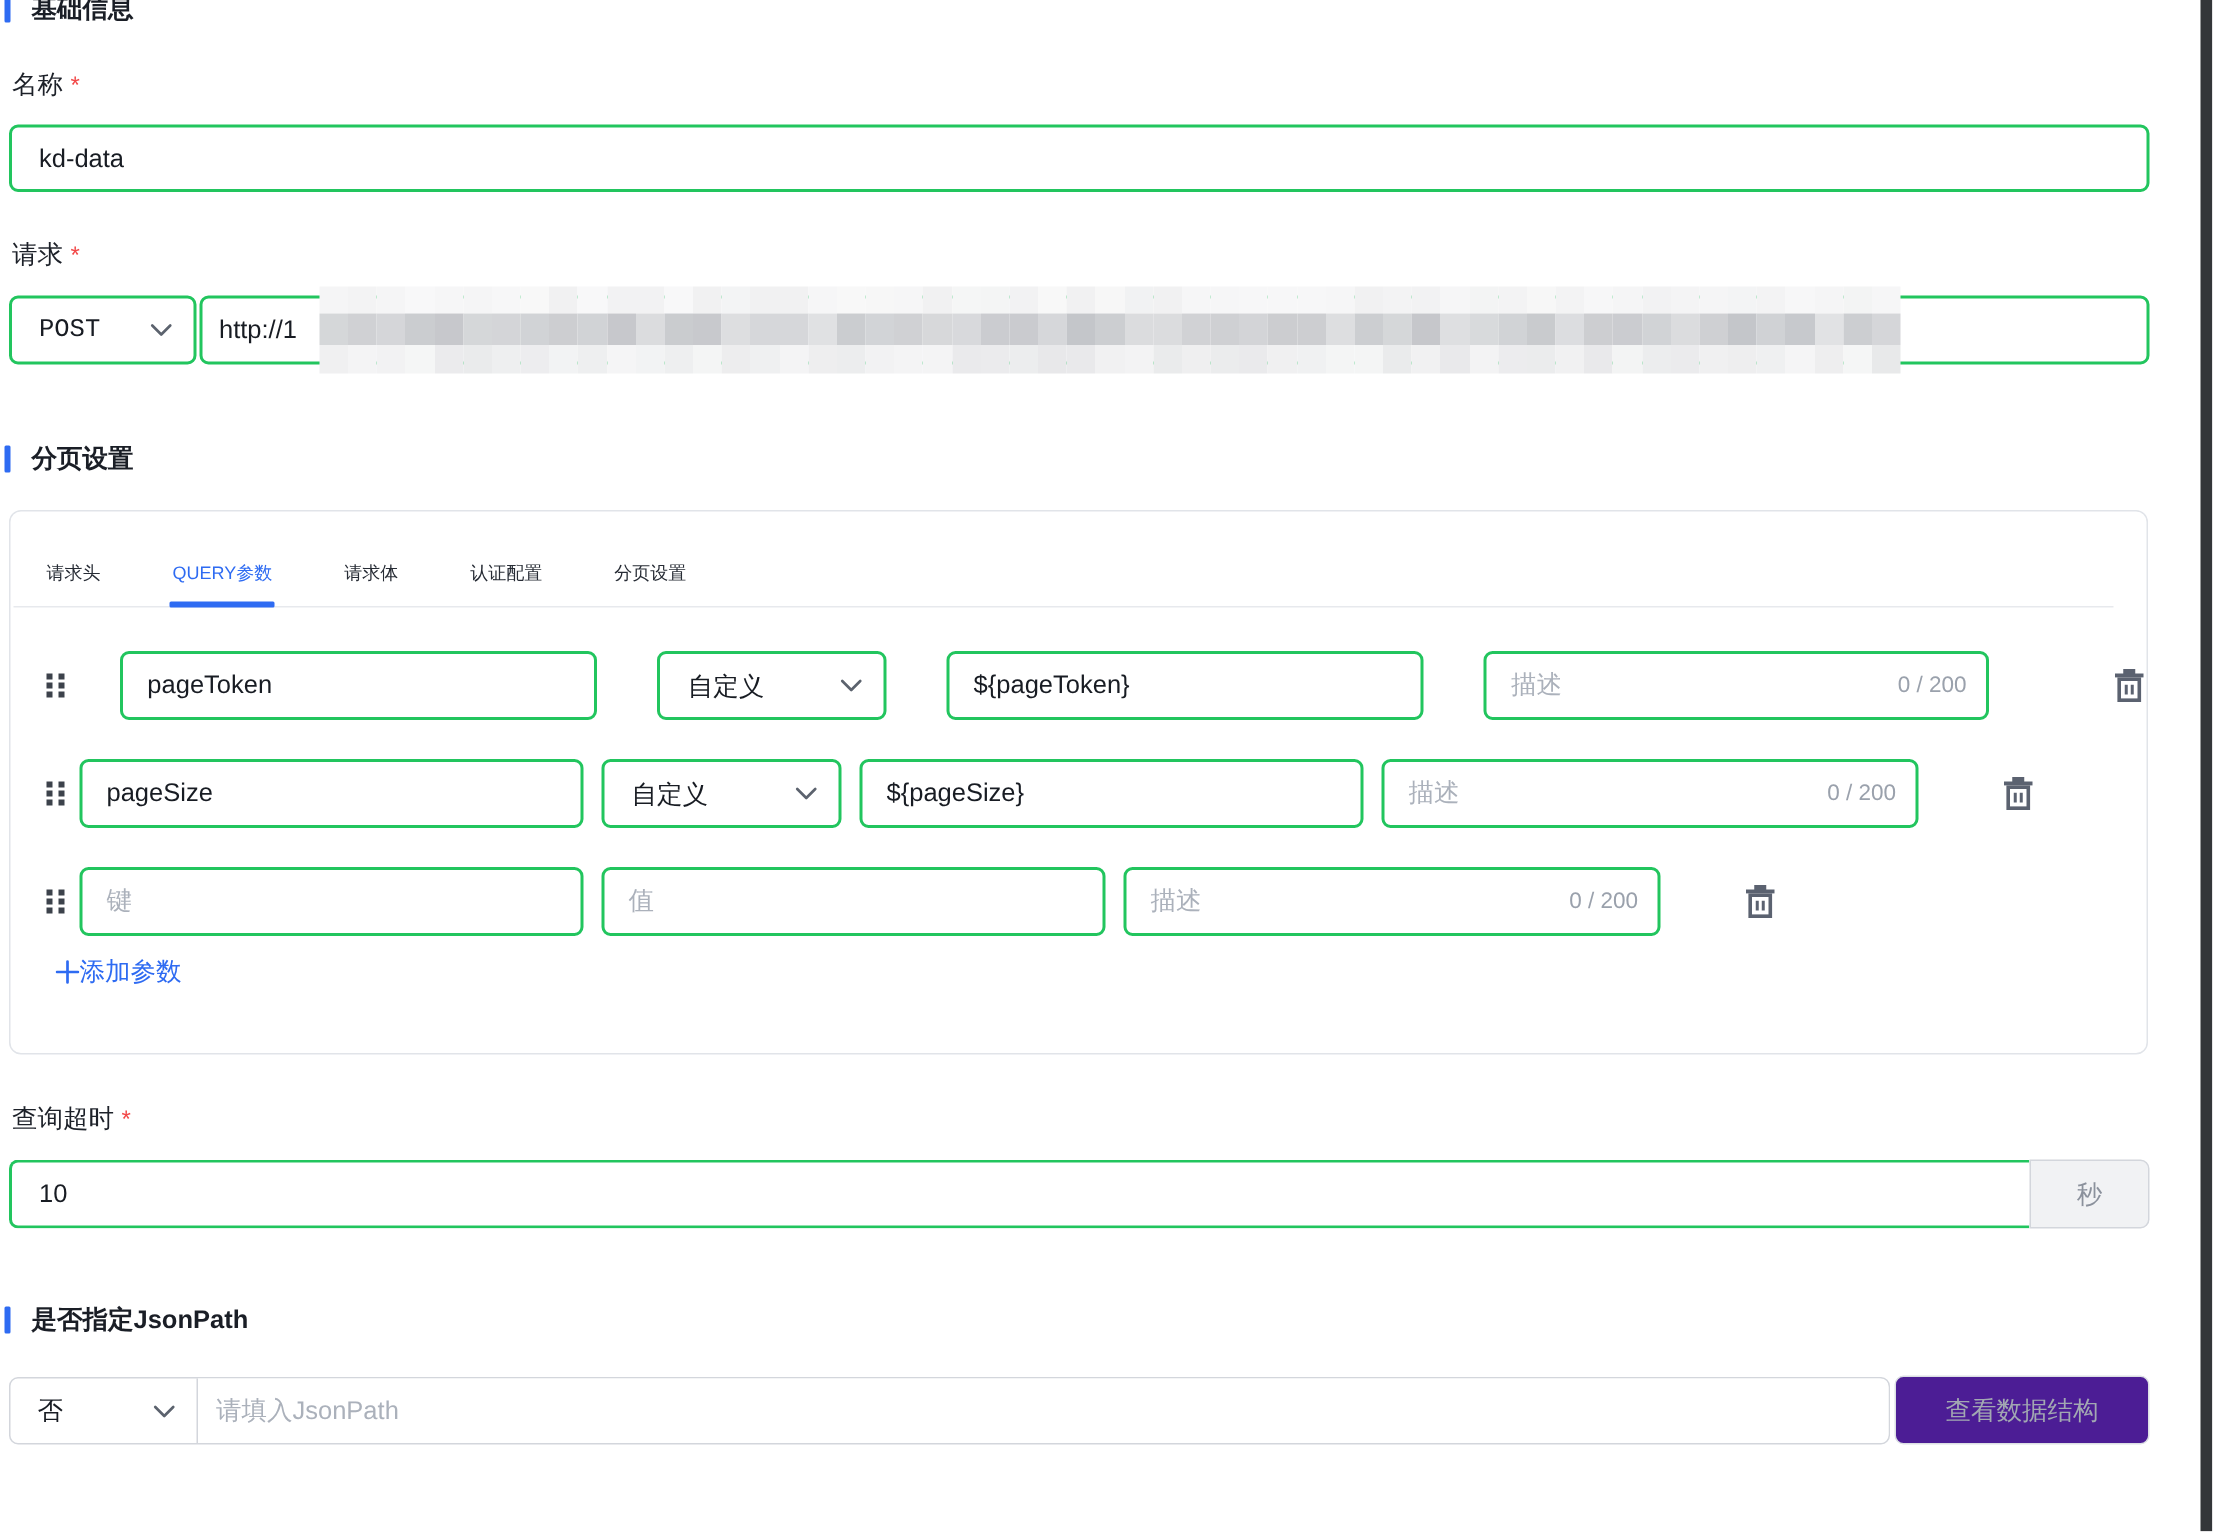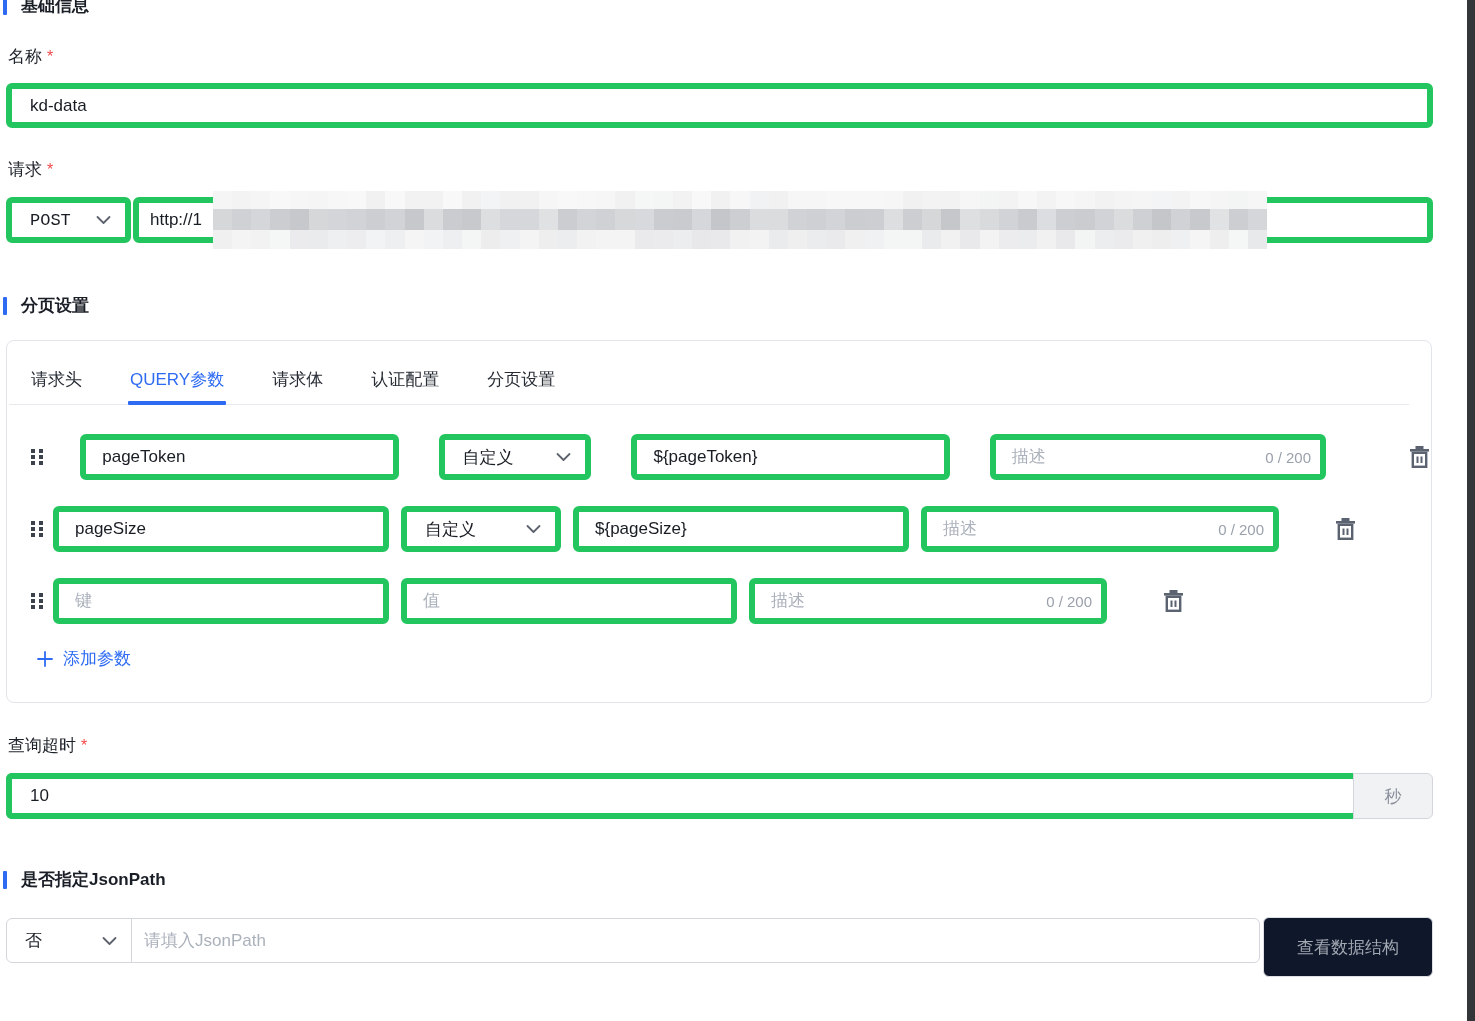--- a/index.html
+++ b/index.html
@@ -8,81 +8,81 @@
   .page { position:relative; width:1475px; height:1021px; overflow:hidden; background:#fff; }
 
   
   .sec-header { position:absolute; display:flex; align-items:center; }
   .sec-bar { width:4px; height:18px; background:#2e6bf2; margin-right:14px; border-radius:1px; }
   .sec-title { font-size:17px; font-weight:700; color:#1a1e26; }
 
   .field-label { position:absolute; font-size:17px; color:#1d2129; }
   .req { color:#f24848; margin-left:5px; font-size:16px; }
 
-  .tbox { border:6px solid #22c55e; border-radius:6px; background:#fff; font-size:17px; color:#181c23; }
+  .tbox { border:2px solid #22c55e; border-radius:6px; background:#fff; font-size:17px; color:#181c23; }
   input.tbox { outline:none; }
   input::placeholder { color:#abb1bb; }
 
   
   .sel { display:flex; align-items:center; justify-content:space-between; padding:0 14px 0 18px; cursor:pointer;font-family:Liberation Mono, monospace; }
   .sel .chev { flex:0 0 auto; }
 
   
   .name-input { position:absolute; left:6px; top:83px; width:1427px; height:45px; padding:0 18px; }
   .method-sel { position:absolute; left:6px; top:197px; width:125px; height:46px; }
   .url-input  { position:absolute; left:133px; top:197px; width:1300px; height:46px; padding:0 11px; }
   .url-redaction { position:absolute; left:213px; top:191px; width:1054px; height:58px; z-index:3;
     display:grid; grid-template-columns:repeat(55,1fr); grid-template-rows:18px 21px 19px; }
   .url-redaction i { display:block; }
 
   
   .panel { position:absolute; left:6px; top:340px; width:1426px; height:363px;
     border:1px solid #e1e4e9; border-radius:8px; background:#fff; }
   .tabs { display:flex; gap:48px; align-items:flex-end; margin:0 22px 0 2px;
     padding:20px 0 0 22px; height:64px; border-bottom:1px solid #e7e9ed; }
-  .tab { position:relative; font-size:17px; color:#272c35; padding-bottom:13px; cursor:pointer; }
+  .tab { position:relative; font-size:12px; color:#272c35; padding-bottom:13px; cursor:pointer; }
   .tab.active { color:#2e6bf2; }
   .tab.active::after { content:""; position:absolute; left:-2px; right:-2px; bottom:-1px;
     height:4px; background:#2e6bf2; border-radius:1px; }
 
   .prow { position:absolute; left:0; right:0; height:46px; display:flex; align-items:center; }
   .prow-0 { top:93px;gap:28px; } .prow-1 { top:165px; } .prow-2 { top:237px; }
   .drag-handle { margin-left:24px; width:13px; display:grid; grid-template-columns:repeat(2,4px);
     grid-auto-rows:4px; gap:2px 4px; cursor:grab; }
   .drag-handle i { background:#3c424b; display:block; }
   .k-input { margin-left:9px; width:336px; height:46px; padding:0 16px; }
   .type-sel { margin-left:12px; width:160px; height:46px; }
   .v-input { margin-left:12px; width:336px; height:46px; padding:0 16px; }
   .d-wrap { margin-left:12px; width:358px; height:46px; position:relative; }
   .d-input { width:100%; height:100%; padding:0 92px 0 16px; }
   .counter { position:absolute; right:15px; top:50%; transform:translateY(-50%);
     font-size:15px; color:#9aa1ac; pointer-events:none; }
   .trash-btn { margin-left:54px; width:24px; height:26px; background:none; border:none;
     cursor:pointer; display:flex; align-items:center; justify-content:center; }
 
-  .add-param { position:absolute; left:30px; top:306px; display:flex; align-items:center;
-    gap:10px; color:#2e6bf2; font-size:17px; background:none; border:none; cursor:pointer; }
+  .add-param { position:absolute; left:30px; top:295px; display:flex; align-items:center;
+    color:#2e6bf2; font-size:17px; background:none; border:none; cursor:pointer; }
 
   
   .timeout-wrap { position:absolute; left:6px; top:773px; width:1427px; height:58px; display:flex; }
   .timeout-input { flex:1; height:46px; padding:0 18px; border-radius:6px 0 0 6px; border-right:none; }
   .timeout-addon { flex:0 0 80px; height:46px; background:#f1f2f4; border:1px solid #d3d6dc;
     border-radius:0 6px 6px 0; display:flex; align-items:center; justify-content:center;
     font-size:17px; color:#8b919c; }
 
   
   .jp-group { position:absolute; left:6px; top:918px; width:1254px; height:45px;
     display:flex; border:1px solid #d3d6dc; border-radius:6px; background:#fff; }
   .jp-sel { flex:0 0 125px; height:100%; border-right:1px solid #d3d6dc; display:flex;
     align-items:center; justify-content:space-between; padding:0 14px 0 18px;
     font-size:17px; color:#181c23; cursor:pointer; }
   .jp-input { flex:1; height:100%; border:none; border-radius:0 6px 6px 0; padding:0 12px;
     font-size:17px; outline:none; }
-  .jp-view-btn { position:absolute; left:1263px; top:917px; width:170px; height:60px;
-    background:#0f172a; border:1px solid #dcdfe4; border-radius:6px; font-size:17px;
+  .jp-view-btn { position:absolute; left:1263px; top:917px; width:170px; height:46px;
+    background:#4c1d95; border:1px solid #dcdfe4; border-radius:6px; font-size:17px;
     color:#a2a8b2; cursor:pointer; font-family:inherit; }
 
   .scrollbar { position:absolute; right:0; top:0; width:8px; height:1021px; background:#333639; }
 
   .h1 { left:3px; top:-6px; }
   .h2 { left:3px; top:294px; }
   .h4 { left:3px; top:868px; }
   .lbl-name { left:8px; top:45px; }
   .lbl-req  { left:8px; top:158px; }
   .lbl-timeout { left:8px; top:734px; }

